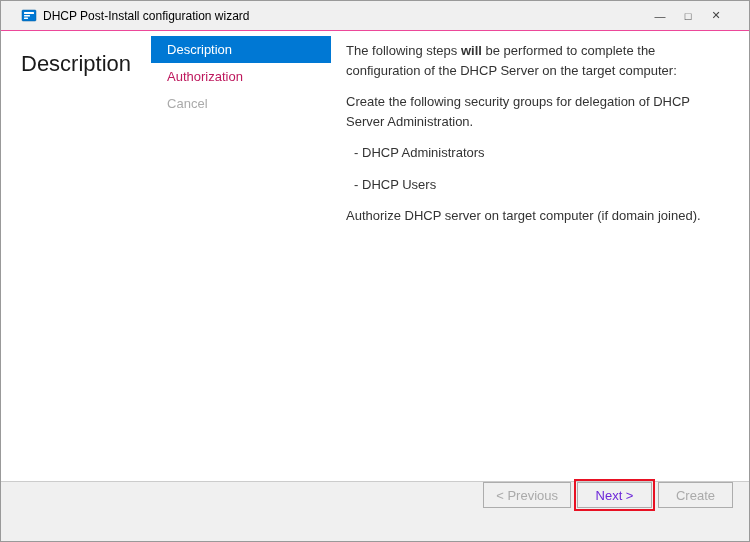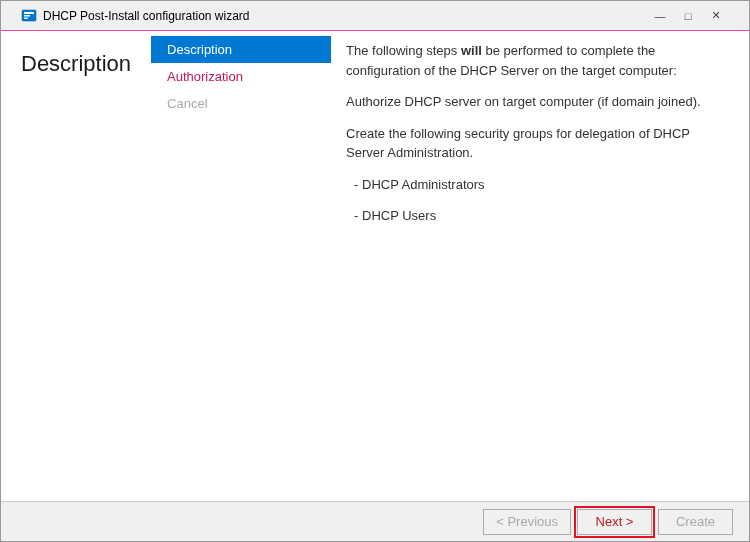--- a/index.html
+++ b/index.html
@@ -142,40 +142,40 @@
     .description-section {
       margin-bottom: 12px;
     }
 
     .description-list {
       margin-left: 8px;
       line-height: 1.6;
     }
 
     .footer {
-      height: 40px;
+      height: 60px;
       border-top: 1px solid #ccc;
       background: #f0f0f0;
       display: flex;
-      align-items: center;
+      align-items: flex-start;
       justify-content: flex-end;
       padding: 0 16px;
       gap: 6px;
       flex-shrink: 0;
     }
 
     .footer-btn {
       height: 26px;
       min-width: 75px;
       padding: 0 12px;
       font-size: 13px;
       background: #f0f0f0;
       border: 1px solid #adadad;
       cursor: pointer;
-      color: #b91c1c;
+      color: #6d28d9;
       display: flex;
       align-items: center;
       justify-content: center;
     }
 
     .footer-btn.highlighted {
       outline: 2px solid #e81123;
       outline-offset: 1px;
     }
 
@@ -226,29 +226,29 @@
       </div>
 
       <div class="right-content">
         <div class="description-section">
           <p class="description-text">
             The following steps <span class="bold">will</span> be performed to complete the configuration of the DHCP Server on the target computer:
           </p>
         </div>
 
         <div class="description-section">
-          <p class="description-text">Authorize DHCP server on target computer (if domain joined).</p>
-        </div>
-
-        <div class="description-section">
           <p class="description-text">Create the following security groups for delegation of DHCP Server Administration.</p>
           <div class="description-list">
             <p class="description-text">- DHCP Administrators</p>
             <p class="description-text">- DHCP Users</p>
           </div>
+        </div>
+
+        <div class="description-section">
+          <p class="description-text">Authorize DHCP server on target computer (if domain joined).</p>
         </div>
       </div>
     </div>
   </div>
 
   <div class="footer">
     <button class="footer-btn disabled">&lt; Previous</button>
     <button class="footer-btn highlighted">Next &gt;</button>
     <button class="footer-btn disabled">Create</button>
   </div>

